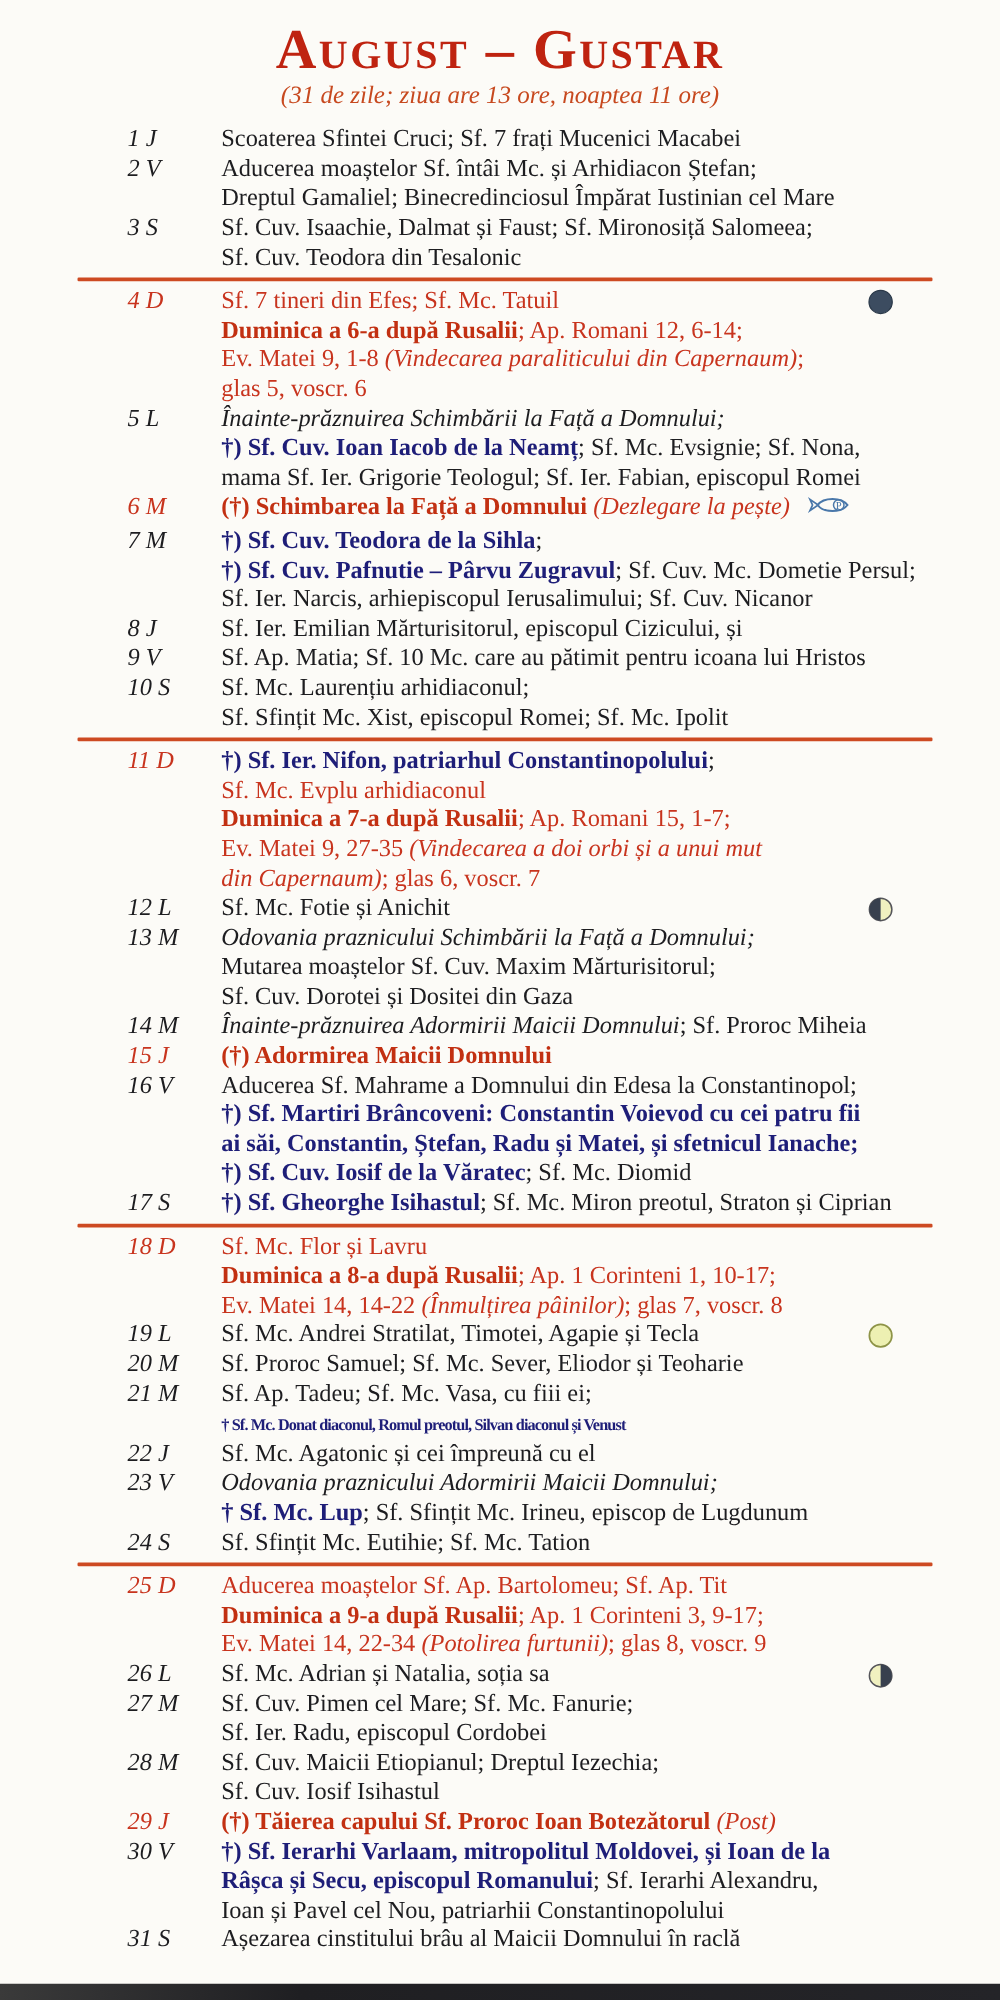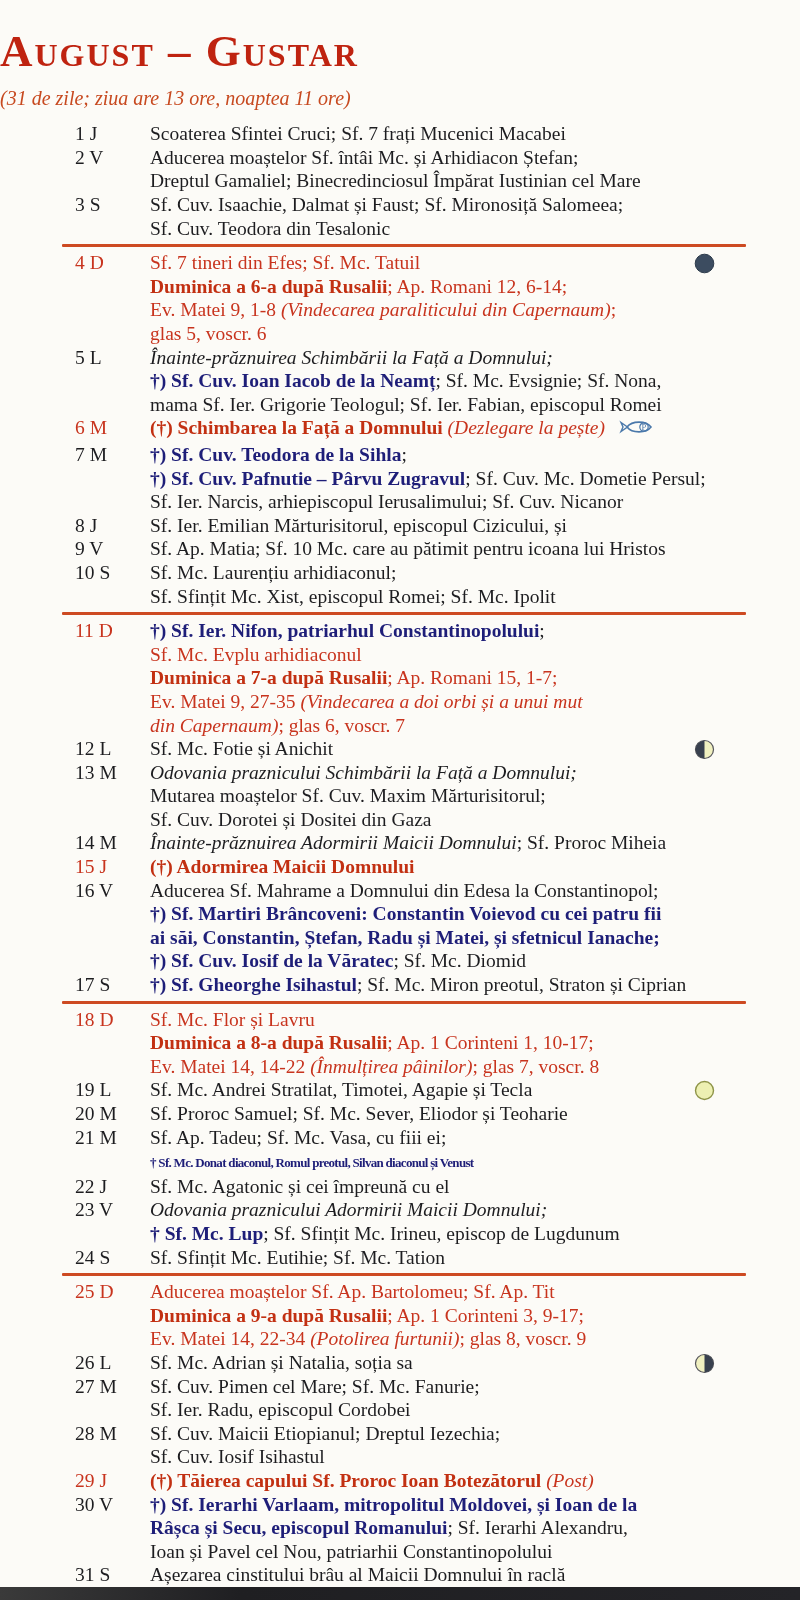--- a/index.html
+++ b/index.html
@@ -2,41 +2,42 @@
 <html><head>
 <meta charset="utf-8">
 <style>
   html,body{margin:0;padding:0;}
   body{
     width:800px;height:1600px;position:relative;overflow:hidden;
     background:#fcfbf7;
     font-family:"Liberation Serif", serif;
     color:#1d1d20;
   }
-  .page-header{ padding-top:28px; }
+  .page-header{ text-align:center; padding-top:16px; }
   .month-title{
     font-variant:small-caps;
     font-weight:bold;
     font-size:45px;
     letter-spacing:2px;
     color:#bf2310;
     line-height:1.05;
   }
   .month-subtitle{
     font-style:italic;
     font-size:20px;
     color:#c7491f;
-    margin-top:12px;
+    margin-top:2px;
   }
   .days{ margin-top:12px; }
   .day-row{ position:relative; display:flex; }
   .day-label{
-    flex:0 0 75px; margin-left:75px;
+    flex:0 0 75px; margin-left:102px;
     font-size:19.5px; line-height:23.6px;
     white-space:nowrap;
+    font-style:italic;
   }
   .day-label.red{ color:#c8341e; }
   .day-text{ flex:1 1 auto; }
   .feast-line{
     font-size:19.5px; line-height:23.6px;
     white-space:nowrap;
   }
   .seg-n{ color:#1d1d20; }
   .seg-i{ color:#1d1d20; font-style:italic;text-align:center; }
   .seg-b{ color:#1e1e78; font-weight:bold; }

